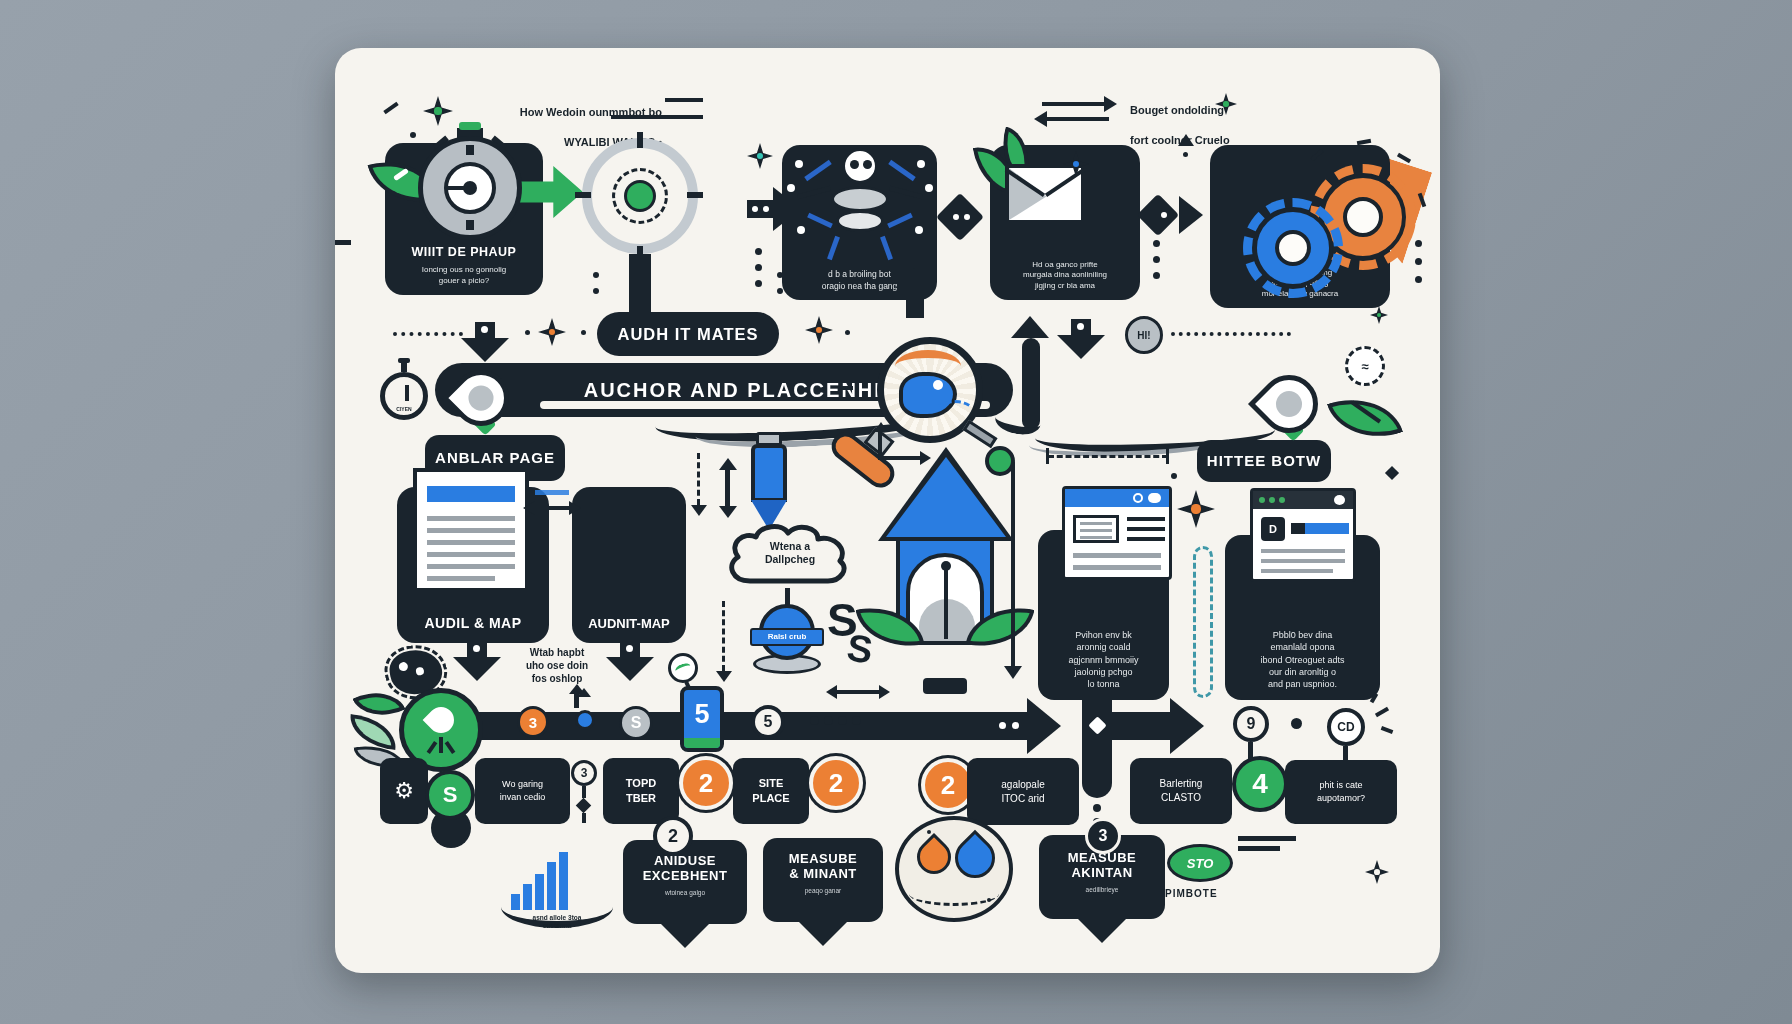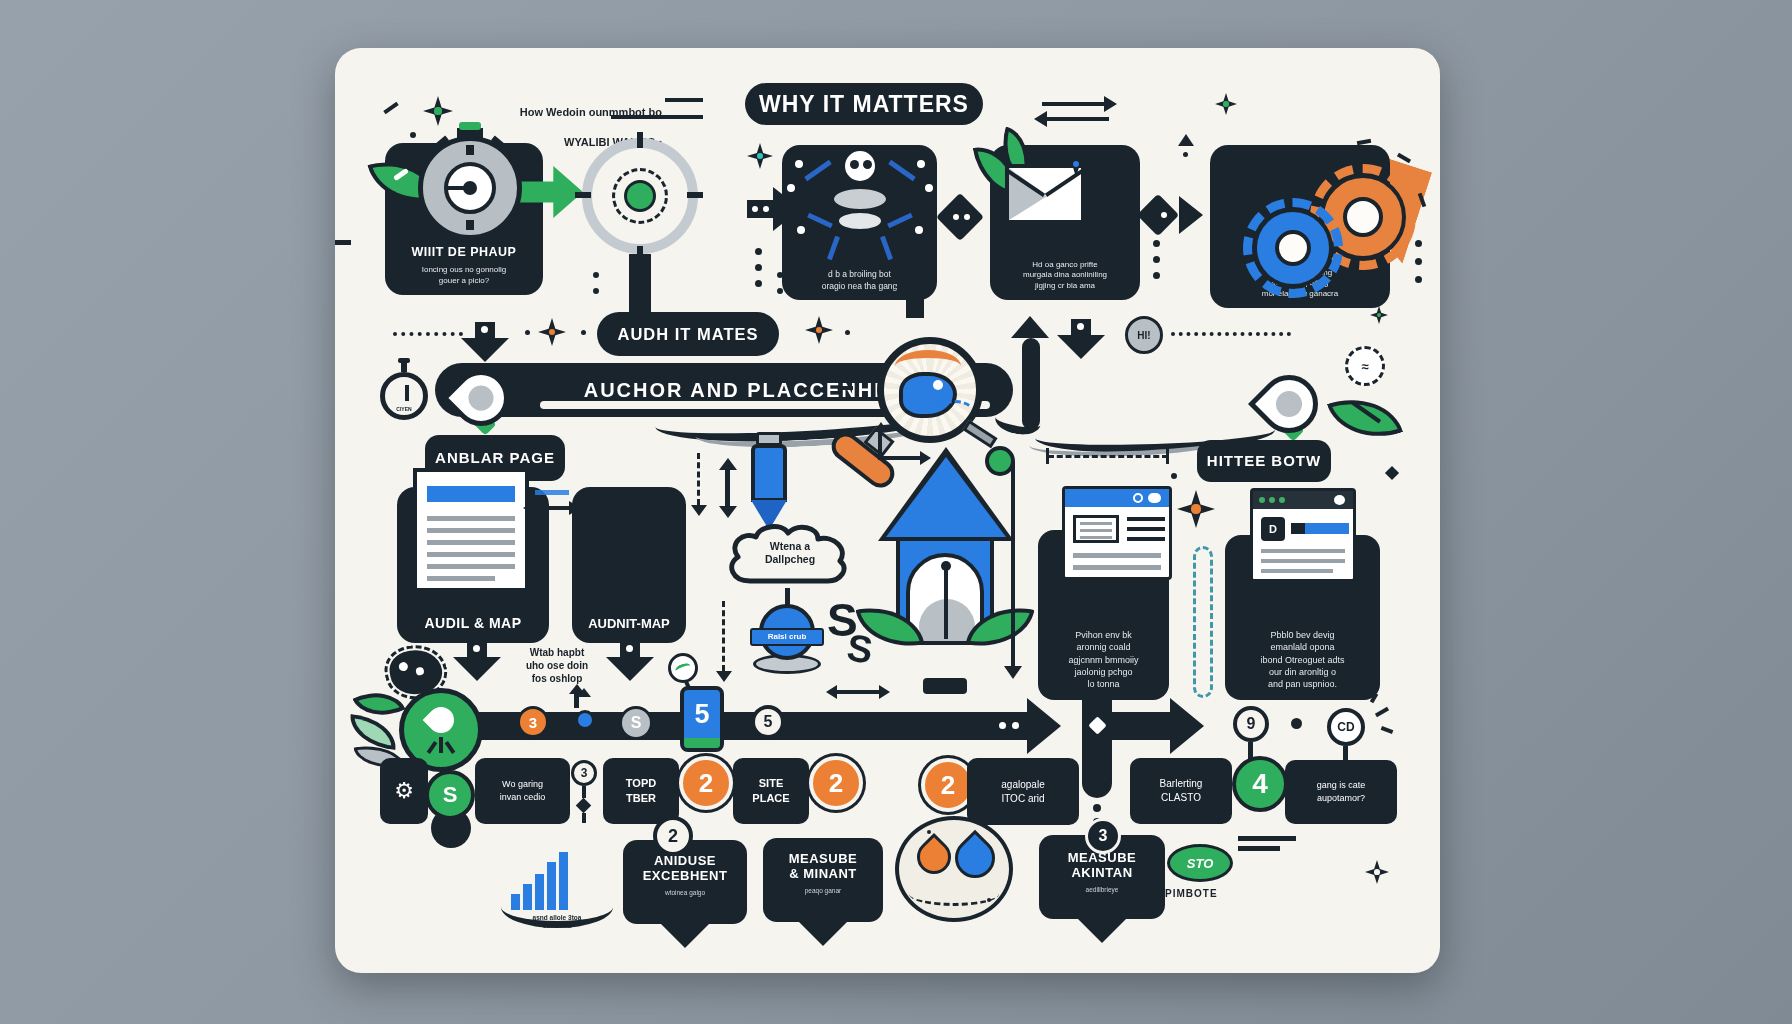--- a/index.html
+++ b/index.html
@@ -41,29 +41,30 @@
 
 <div class="card">
 
   <div class="a pre" style="left:145px;top:42px;width:182px;text-align:right;font-size:11px;font-weight:bold;line-height:15px">
     <div>How Wedoin ounmmbot bo</div>
     <div>WYALIBI WAL BS •</div>
   </div>
   <div class="bar" style="left:330px;top:50px;width:38px;height:4px"></div>
   <div class="bar" style="left:276px;top:67px;width:92px;height:4px"></div>
 
-  <div class="box wt tc" style="left:410px;top:35px;width:238px;height:42px;border-radius:21px;font-size:23px;letter-spacing:1px;line-height:42px">
-    <span>WHY IT MATTERS</span>
-  </div>
 
   <div class="bar" style="left:707px;top:54px;width:62px;height:4px"></div>
   <div class="tri" style="left:769px;top:48px;border-top:8px solid transparent;border-bottom:8px solid transparent;border-left:13px solid #1a242d"></div>
   <div class="bar" style="left:712px;top:69px;width:62px;height:4px"></div>
   <div class="tri" style="left:699px;top:63px;border-top:8px solid transparent;border-bottom:8px solid transparent;border-right:13px solid #1a242d"></div>
 
+  <div class="a pre" style="left:795px;top:40px;width:170px;font-size:11px;font-weight:bold;line-height:15px">
+    <div>Bouget ondolding</div>
+    <div>fort coolnor Cruelo</div>
+  </div>
 
   <div class="spark" style="left:88px;top:48px;width:30px;height:30px">
       <i style="background:#2fae5e"></i>
     </div>
   <div class="bar" style="left:48px;top:58px;width:16px;height:4px;transform:rotate(-35deg)"></div>
   <div class="dot" style="left:75px;top:84px;width:6px;height:6px"></div>
   <div class="bar" style="left:0;top:192px;width:16px;height:5px"></div>
 
   <div class="box" style="left:50px;top:95px;width:158px;height:152px">
     <div class="a wt tc" style="left:6px;right:6px;bottom:36px;font-size:12.5px;letter-spacing:.5px">WIIIT DE PHAUP</div>
@@ -361,21 +362,21 @@
     <div class="bar" style="left:62px;top:28px;width:38px;height:4px"></div>
     <div class="bar" style="left:62px;top:38px;width:38px;height:4px"></div>
     <div class="bar" style="left:62px;top:48px;width:38px;height:4px"></div>
     <div class="gbar" style="left:8px;top:64px;right:8px;height:5px"></div>
     <div class="gbar" style="left:8px;top:76px;right:8px;height:5px"></div>
   </div>
 
   <div class="a" style="left:858px;top:498px;width:20px;height:152px;border:3px dashed #3f98a8;border-radius:12px"></div>
 
   <div class="box" style="left:890px;top:487px;width:155px;height:165px;border-radius:16px">
-    <div class="body-txt pre" style="font-size:9px;bottom:10px">Pbbl0 bev devig
+    <div class="body-txt pre" style="font-size:9px;bottom:10px">Pbbl0 bev dina
 emanlald opona
 ibond Otreoguet adts
 our din aronltig o
 and pan uspnioo.</div>
   </div>
   <div class="a" style="left:915px;top:440px;width:106px;height:94px;background:#fff;border:3px solid #1a242d;border-radius:4px">
     <div class="a" style="left:0;top:0;right:0;height:18px;background:#27313a">
       <div class="dot" style="left:6px;top:6px;width:6px;height:6px;background:#3fae62"></div>
       <div class="dot" style="left:16px;top:6px;width:6px;height:6px;background:#3fae62"></div>
       <div class="dot" style="left:26px;top:6px;width:6px;height:6px;background:#3fae62"></div>
@@ -498,21 +499,21 @@
   <div class="ncirc wt" style="left:586px;top:710px;width:54px;height:54px;background:#ec8034;border:4px solid #f6f4ef;box-shadow:0 0 0 3px #1a242d;font-size:26px">
     <span>2</span>
   </div>
   <div class="badge pre" style="left:632px;top:710px;width:112px;height:67px;font-size:10px;line-height:1.4">agalopale
 ITOC arid</div>
   <div class="badge pre" style="left:795px;top:710px;width:102px;height:66px;font-size:10px;line-height:1.4">Barlerting
 CLASTO</div>
   <div class="ncirc wt" style="left:897px;top:708px;width:56px;height:56px;background:#2fae5e;border:4px solid #1a242d;font-size:28px">
     <span>4</span>
   </div>
-  <div class="badge pre" style="left:950px;top:712px;width:112px;height:64px;font-size:9px;line-height:1.4">gang is cate
+  <div class="badge pre" style="left:950px;top:712px;width:112px;height:64px;font-size:9px;line-height:1.4">phit is cate
 aupotamor?</div>
 
 
   <div class="a" style="left:176px;top:792px;width:64px;height:70px">
     <div class="a" style="left:0;bottom:0;width:9px;height:16px;background:#2a7de1"></div>
     <div class="a" style="left:12px;bottom:0;width:9px;height:26px;background:#2a7de1"></div>
     <div class="a" style="left:24px;bottom:0;width:9px;height:36px;background:#2a7de1"></div>
     <div class="a" style="left:36px;bottom:0;width:9px;height:48px;background:#2a7de1"></div>
     <div class="a" style="left:48px;bottom:0;width:9px;height:58px;background:#2a7de1"></div>
   </div>

